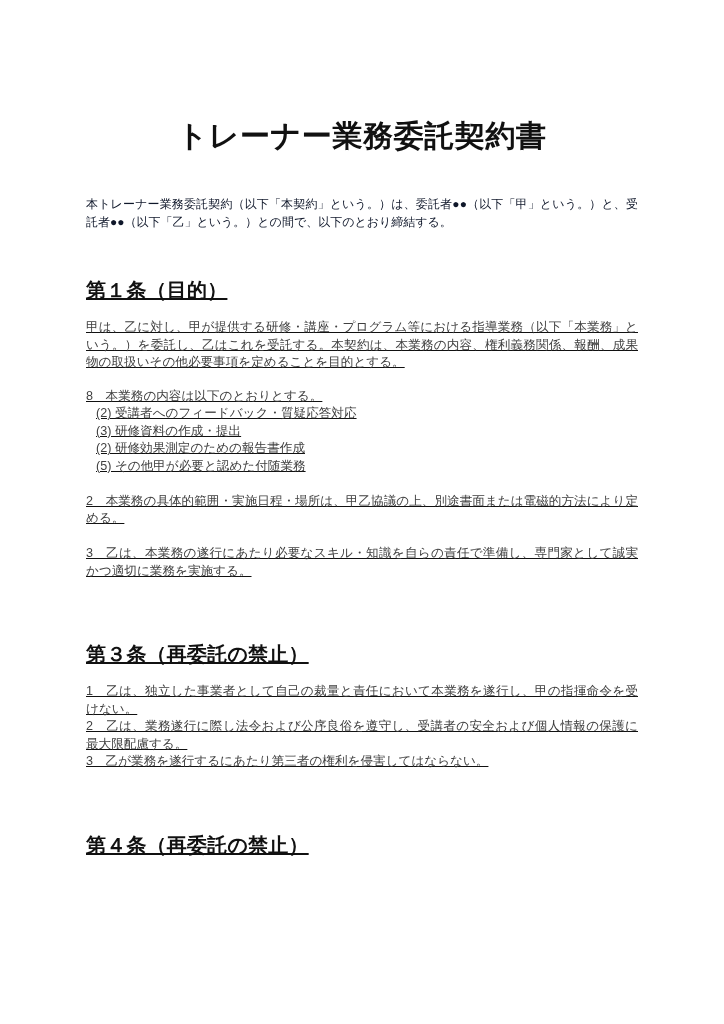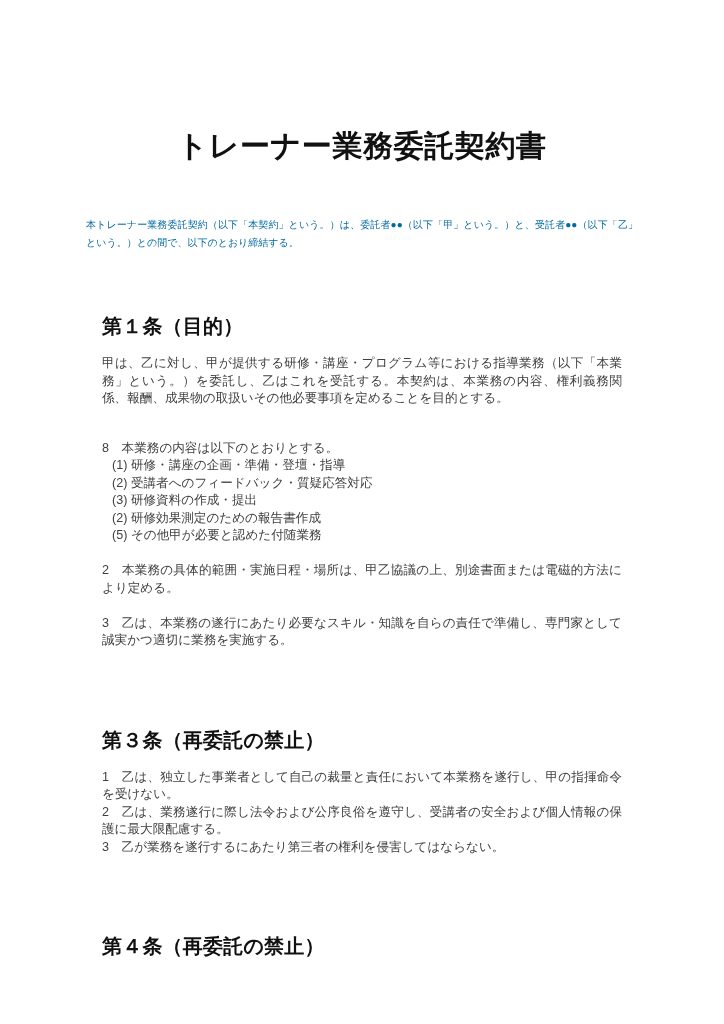--- a/index.html
+++ b/index.html
@@ -31,39 +31,40 @@
     width: 552px;
   }
 
   
   .doc-title {
     text-align: center;
     font-size: 30px;
     font-weight: bold;
     letter-spacing: 0.02em;
     line-height: 1.2;
-    margin: 10px;
+    margin: 0;
     padding-top: 118px;
     color: #111111;
   }
 
   
   .intro {
     margin: 0;
     padding-top: 42px;
-    font-size: 10px;
+    font-size: 12px;
     line-height: 17.5px;
     text-align: justify;
     text-justify: inter-character;
-    color: #0369a1;
+    color: #0f172a;
   }
 
   
   .article {
-    margin: 16px;
+    margin: 0;
+    text-decoration: underline;
   }
   .article-heading {
     font-size: 20px;
     font-weight: bold;
     line-height: 1.25;
     margin: 0;
     letter-spacing: 0.01em;
     color: #111111;
   }
 
@@ -123,21 +124,20 @@
       <h2 class="article-heading article-gap-1">第１条（目的）</h2>
       <div class="article-body">
         <p class="para">甲は、乙に対し、甲が提供する研修・講座・プログラム等における指導業務（以下「本業務」という。）を委託し、乙はこれを受託する。本契約は、本業務の内容、権利義務関係、報酬、成果物の取扱いその他必要事項を定めることを目的とする。</p>
       </div>
     </section>
 
     <section class="article">
       <div class="article-body">
         <p class="item">8　本業務の内容は以下のとおりとする。</p>
         <div class="sublist">
-          <p class="subitem">(1) 研修・講座の企画・準備・登壇・指導</p>
           <p class="subitem">(2) 受講者へのフィードバック・質疑応答対応</p>
           <p class="subitem">(3) 研修資料の作成・提出</p>
           <p class="subitem">(2) 研修効果測定のための報告書作成</p>
           <p class="subitem">(5) その他甲が必要と認めた付随業務</p>
         </div>
         <p class="para spaced">2　本業務の具体的範囲・実施日程・場所は、甲乙協議の上、別途書面または電磁的方法により定める。</p>
         <p class="para spaced">3　乙は、本業務の遂行にあたり必要なスキル・知識を自らの責任で準備し、専門家として誠実かつ適切に業務を実施する。</p>
       </div>
     </section>
 

